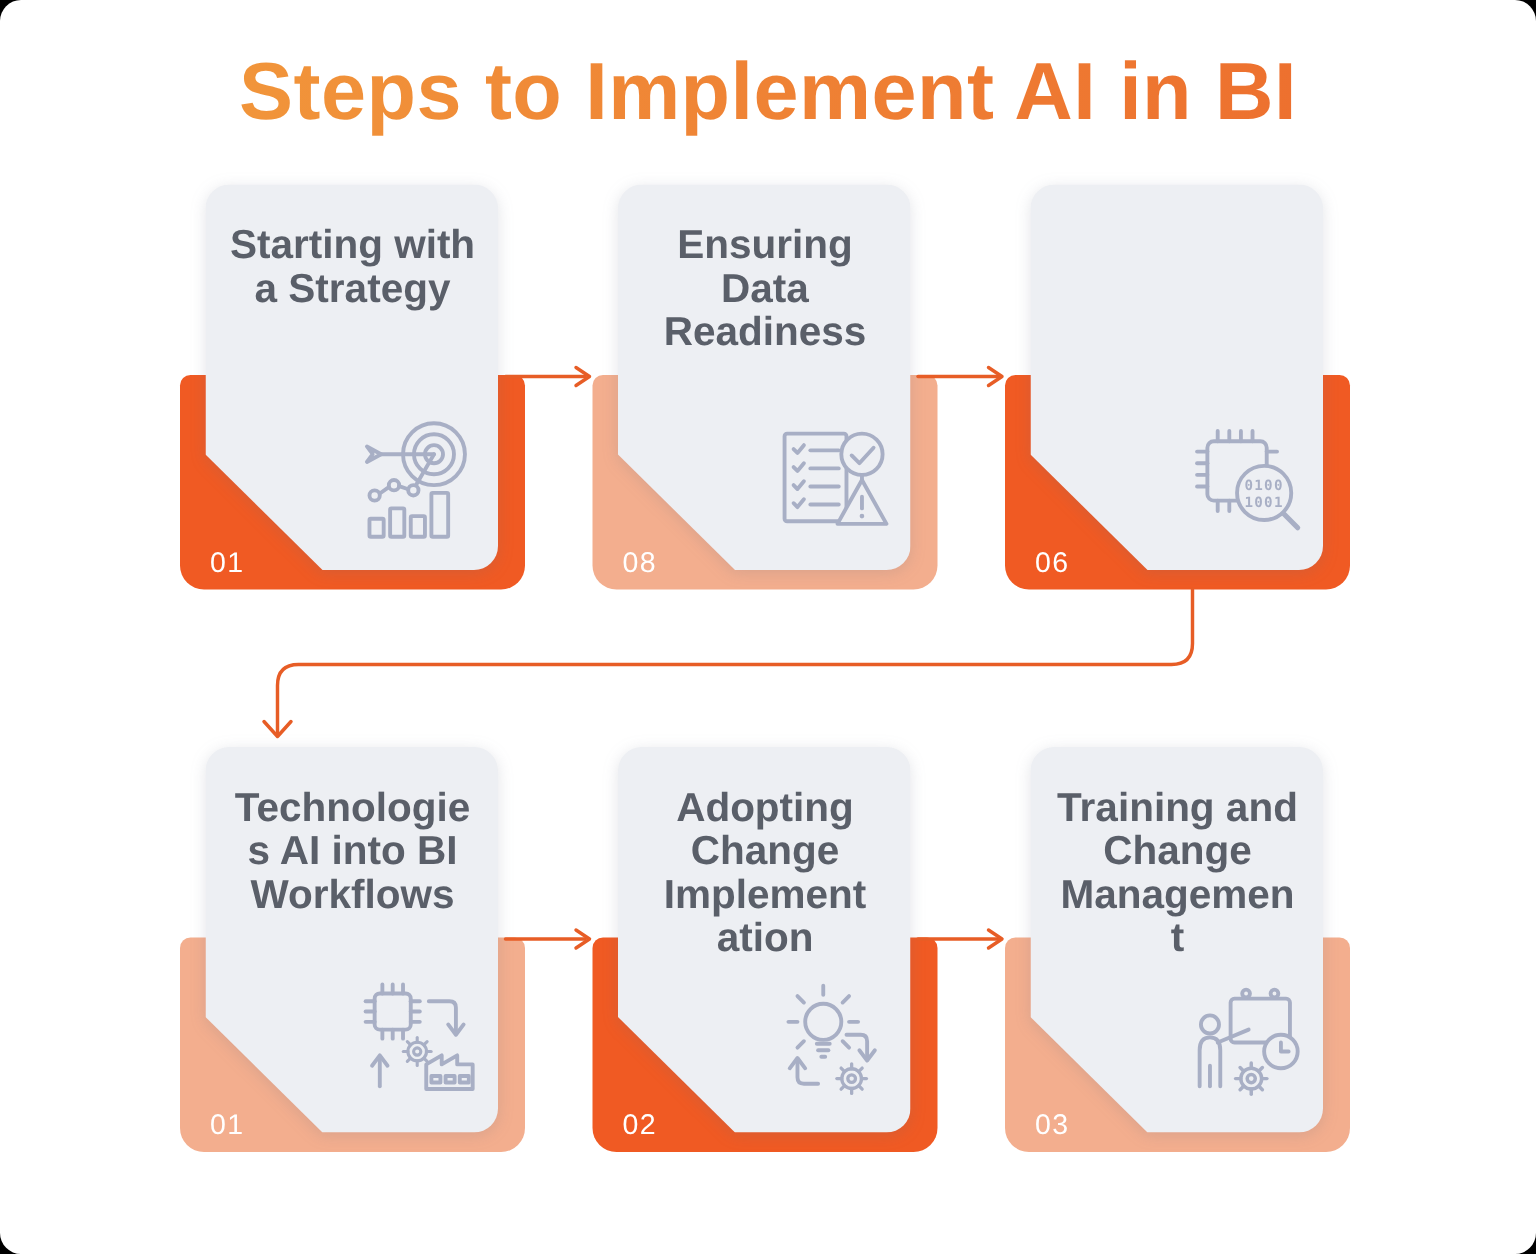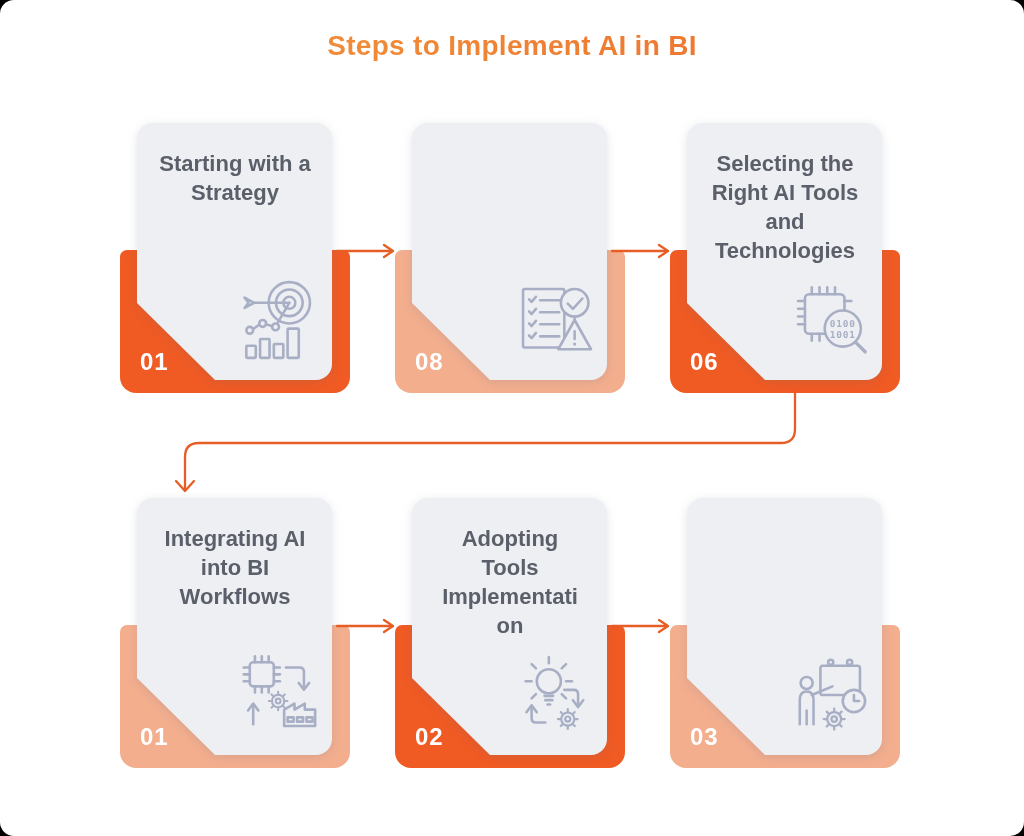--- a/index.html
+++ b/index.html
@@ -1,33 +1,33 @@
 <!DOCTYPE html>
 <html style="--frame-bg: #000000; --canvas-bg: #ffffff; --title-from: #f29d3d; --title-to: #ec682c; --card-bg: #edeff3; --step-text: #5a5f69; --icon-stroke: #a8afc5; --number-text: #ffffff; --connector: #e75d26; --accent-orange: #f05a23; --accent-peach: #f3ae8e;"><head>
 <meta charset="utf-8">
 <style>
   html,body{margin:0;padding:0;}
   body{background:var(--frame-bg,#000);font-family:"Liberation Sans",sans-serif;}
   .canvas{position:relative;width:1024px;height:836px;background:var(--canvas-bg,#fff);
           border-radius:14px;overflow:hidden;}
   .title{position:absolute;top:30px;left:0;width:100%;margin:0;text-align:center;
-         font-size:28px;font-weight:bold;letter-spacing:.3px;
+         font-size:54px;font-weight:bold;letter-spacing:.3px;
          background:linear-gradient(90deg,var(--title-from,#f29d3d),var(--title-to,#ec682c));
          -webkit-background-clip:text;background-clip:text;color:transparent;}
   .card-group{position:absolute;width:230px;height:270px;}
   .badge{position:absolute;left:0;top:127px;width:230px;height:143px;
          border-radius:7px 7px 16px 16px;background:var(--accent-orange);}
   .card-shape{position:absolute;left:17px;top:0;width:195px;height:257px;
               filter:drop-shadow(0 2px 5px rgba(100,105,130,.18));}
   .card-shape path{fill:var(--card-bg,#edeff3);}
   .card-title{position:absolute;top:26px;left:33px;width:164px;text-align:center;
-              font-size:22px;line-height:29px;font-weight:600;color:var(--step-text,#5a5f69);
+              font-size:27px;line-height:29px;font-weight:600;color:var(--step-text,#5a5f69);
               overflow-wrap:anywhere;}
   .card-title.narrow{left:45px;width:140px;}
-  .step-number{position:absolute;left:20px;bottom:17px;font-size:24px;font-weight:700;
+  .step-number{position:absolute;left:20px;bottom:6px;font-size:19px;font-weight:400;
                color:var(--number-text,#fff);letter-spacing:1px;}
   .icon{position:absolute;left:116px;top:150px;width:86px;height:94px;overflow:visible;}
   .icon line,.icon circle,.icon rect,.icon path,.icon polyline{
         stroke:var(--icon-stroke,#a8afc5);stroke-width:3;fill:none;
         stroke-linecap:round;stroke-linejoin:round;}
   .icon .fillbg{fill:var(--card-bg,#edeff3);}
   .icon .dotfill{fill:var(--icon-stroke,#a8afc5);stroke:none;}
   .icon text{stroke:none;fill:var(--icon-stroke,#a8afc5);font-family:"DejaVu Sans Mono",monospace;
              font-size:11px;font-weight:bold;letter-spacing:1px;text-anchor:middle;}
   .defs-svg line,.defs-svg circle{stroke:var(--icon-stroke,#a8afc5);stroke-width:3;fill:none;stroke-linecap:round;}
@@ -85,20 +85,21 @@
       <rect x="60" y="60" width="13" height="34" rx="1"></rect>
     </svg>
     <div class="step-number">01</div>
   </div>
 
   <div class="card-group" style="left:395px;top:123px">
     <div class="badge" style="background: rgb(243, 174, 142);"></div>
     <svg class="card-shape" viewBox="0 0 195 257">
       <path d="M16 0 H179 A16 16 0 0 1 195 16 V241 A16 16 0 0 1 179 257 H78 L0 180 V16 A16 16 0 0 1 16 0 Z"></path>
     </svg>
+    <div class="card-title">Ensuring Data Readiness</div>
     <svg class="icon" viewBox="0 0 100 100">
       <rect x="14" y="14" width="48" height="68" rx="2"></rect>
       <path d="M21 26 l3 3 l5 -6"></path>
         <line x1="34" y1="27" x2="56" y2="27"></line>
       <path d="M21 40 l3 3 l5 -6"></path>
         <line x1="34" y1="41" x2="56" y2="41"></line>
       <path d="M21 54 l3 3 l5 -6"></path>
         <line x1="34" y1="55" x2="56" y2="55"></line>
       <path d="M21 68 l3 3 l5 -6"></path>
         <line x1="34" y1="69" x2="56" y2="69"></line>
@@ -110,21 +111,20 @@
       <circle class="dotfill" cx="74" cy="78" r="1.8"></circle>
     </svg>
     <div class="step-number">08</div>
   </div>
 
   <div class="card-group" style="left:670px;top:123px">
     <div class="badge" style="background: rgb(240, 90, 35);"></div>
     <svg class="card-shape" viewBox="0 0 195 257">
       <path d="M16 0 H179 A16 16 0 0 1 195 16 V241 A16 16 0 0 1 179 257 H78 L0 180 V16 A16 16 0 0 1 16 0 Z"></path>
     </svg>
-    <div class="card-title">Selecting the Right AI Tools and Technologies</div>
     <svg class="icon" viewBox="0 0 100 100">
       <rect x="22" y="20" width="46" height="46" rx="5"></rect>
       <line x1="30" y1="12" x2="30" y2="20"></line>
         <line x1="39" y1="12" x2="39" y2="20"></line>
       <line x1="48" y1="12" x2="48" y2="20"></line>
         <line x1="57" y1="12" x2="57" y2="20"></line>
       <line x1="14" y1="28" x2="22" y2="28"></line>
         <line x1="14" y1="37" x2="22" y2="37"></line>
       <line x1="14" y1="46" x2="22" y2="46"></line>
         <line x1="14" y1="55" x2="22" y2="55"></line>
@@ -137,21 +137,21 @@
       <line x1="81" y1="76" x2="92" y2="87" style="stroke-width:4"></line>
     </svg>
     <div class="step-number">06</div>
   </div>
 
   <div class="card-group" style="left:120px;top:498px">
     <div class="badge" style="background: rgb(243, 174, 142);"></div>
     <svg class="card-shape" viewBox="0 0 195 257">
       <path d="M16 0 H179 A16 16 0 0 1 195 16 V241 A16 16 0 0 1 179 257 H78 L0 180 V16 A16 16 0 0 1 16 0 Z"></path>
     </svg>
-    <div class="card-title">Integrating AI into BI Workflows</div>
+    <div class="card-title">Technologies AI into BI Workflows</div>
     <svg class="icon" viewBox="0 0 100 100">
       <rect x="16" y="12" width="28" height="28" rx="4"></rect>
       <line x1="22" y1="5" x2="22" y2="12"></line>
         <line x1="30" y1="5" x2="30" y2="12"></line>
         <line x1="38" y1="5" x2="38" y2="12"></line>
       <line x1="9" y1="18" x2="16" y2="18"></line>
         <line x1="9" y1="26" x2="16" y2="26"></line>
         <line x1="9" y1="34" x2="16" y2="34"></line>
       <line x1="22" y1="40" x2="22" y2="47"></line>
         <line x1="30" y1="40" x2="30" y2="47"></line>
@@ -170,21 +170,21 @@
       <rect x="82" y="76" width="7" height="5"></rect>
     </svg>
     <div class="step-number">01</div>
   </div>
 
   <div class="card-group" style="left:395px;top:498px">
     <div class="badge" style="background: rgb(240, 90, 35);"></div>
     <svg class="card-shape" viewBox="0 0 195 257">
       <path d="M16 0 H179 A16 16 0 0 1 195 16 V241 A16 16 0 0 1 179 257 H78 L0 180 V16 A16 16 0 0 1 16 0 Z"></path>
     </svg>
-    <div class="card-title narrow">Adopting Tools Implementation</div>
+    <div class="card-title narrow">Adopting Change Implementation</div>
     <svg class="icon" viewBox="0 0 100 100">
       <circle cx="44" cy="34" r="14"></circle>
       <line x1="39" y1="51" x2="49" y2="51"></line>
       <line x1="40" y1="56" x2="48" y2="56"></line>
       <line x1="42.5" y1="61" x2="45.5" y2="61"></line>
       <line x1="44" y1="13" x2="44" y2="6"></line>
       <line x1="29" y1="19" x2="24" y2="14"></line>
       <line x1="59" y1="19" x2="64" y2="14"></line>
       <line x1="24" y1="34" x2="17" y2="34"></line>
       <line x1="64" y1="34" x2="71" y2="34"></line>
@@ -197,20 +197,21 @@
       <use href="#gear" transform="translate(66,78) scale(0.85)"></use>
     </svg>
     <div class="step-number">02</div>
   </div>
 
   <div class="card-group" style="left:670px;top:498px">
     <div class="badge" style="background: rgb(243, 174, 142);"></div>
     <svg class="card-shape" viewBox="0 0 195 257">
       <path d="M16 0 H179 A16 16 0 0 1 195 16 V241 A16 16 0 0 1 179 257 H78 L0 180 V16 A16 16 0 0 1 16 0 Z"></path>
     </svg>
+    <div class="card-title">Training and Change Management</div>
     <svg class="icon" viewBox="0 0 100 100">
       <rect x="40" y="16" width="46" height="34" rx="3"></rect>
       <circle cx="52" cy="12" r="3"></circle>
       <circle cx="74" cy="12" r="3"></circle>
       <circle cx="24" cy="36" r="7"></circle>
       <path d="M16 84 V56 Q16 46 24 46 Q32 46 32 56 V84"></path>
       <line x1="24" y1="68" x2="24" y2="84"></line>
       <line x1="30" y1="50" x2="54" y2="40"></line>
       <circle class="fillbg" cx="79" cy="57" r="13"></circle>
       <path d="M79 50 V57 H85"></path>

